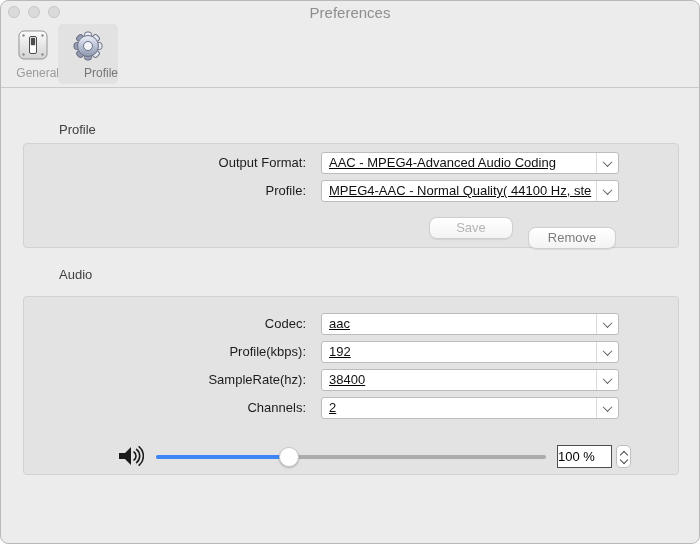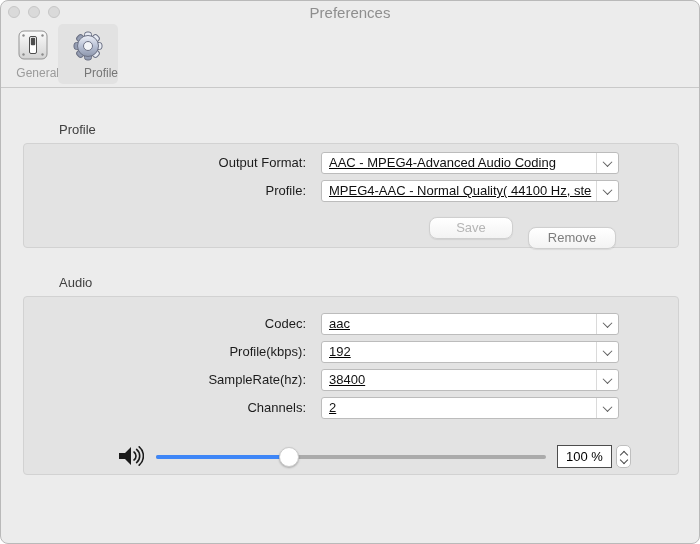--- a/index.html
+++ b/index.html
@@ -26,21 +26,21 @@
   #tab-advanced .tab-label{color:#767676;}
   .tab-icon{position:absolute;top:5px;left:50%;transform:translateX(-50%);}
 
   
   .group-title{position:absolute;left:34px;font-size:13px;color:#404040;margin-left:24px;}
   .group-box{position:absolute;left:22px;width:656px;background:#e3e3e3;
              border:1px solid #d2d2d2;border-radius:4px;box-sizing:border-box;}
   #profile-box{top:142px;height:105px;}
   #audio-box{top:295px;height:179px;}
   #profile-title{top:121px;}
-  #audio-title{top:274px;}
+  #audio-title{top:266px;}
 
   
   .form-label{position:absolute;left:30px;width:275px;text-align:right;height:22px;
               line-height:22px;font-size:13px;color:#1c1c1c;}
   .combo{position:absolute;left:320px;width:298px;height:22px;background:#ffffff;
          border:1px solid #bcbcbc;border-radius:3px;box-sizing:border-box;display:flex;text-decoration:underline;}
   .combo-text{flex:1;font-size:13px;color:#111;line-height:20px;padding-left:7px;
               white-space:nowrap;overflow:hidden;}
   .combo-btn{width:21px;border-left:1px solid #dadada;display:flex;align-items:center;
              justify-content:center;border-radius:0 3px 3px 0;}
@@ -58,21 +58,21 @@
   
   #speaker{position:absolute;left:116px;top:443px;}
   #slider-track{position:absolute;left:155px;top:454px;width:390px;height:4px;
                 background:#ababab;border-radius:2px;}
   #slider-fill{position:absolute;left:0;top:0;height:4px;background:#3e86f7;border-radius:2px;}
   #slider-thumb{position:absolute;top:-8px;width:20px;height:20px;border-radius:50%;
                 background:#ffffff;border:1px solid #cacaca;box-sizing:border-box;
                 box-shadow:0 1px 2px rgba(0,0,0,0.25);}
   #volume-field{position:absolute;left:556px;top:444px;width:55px;height:23px;
                 background:#ffffff;border:1px solid #4d4d4d;box-sizing:border-box;
-                font-size:13px;color:#000;line-height:21px;padding-left:8px;}
+                font-size:13px;color:#000;line-height:21px;padding-left:0;}
   #stepper{position:absolute;left:615px;top:444px;width:15px;height:23px;background:#ffffff;
            border:1px solid #bfbfbf;border-radius:5px;box-sizing:border-box;}
   .step-chev{position:absolute;left:4px;width:5px;height:5px;border-right:1.3px solid #4a4a4a;
              border-bottom:1.3px solid #4a4a4a;}
   .step-up{top:6px;transform:rotate(-135deg);}
   .step-down{top:11px;transform:rotate(45deg);}
 </style>
 </head>
 <body>
 

